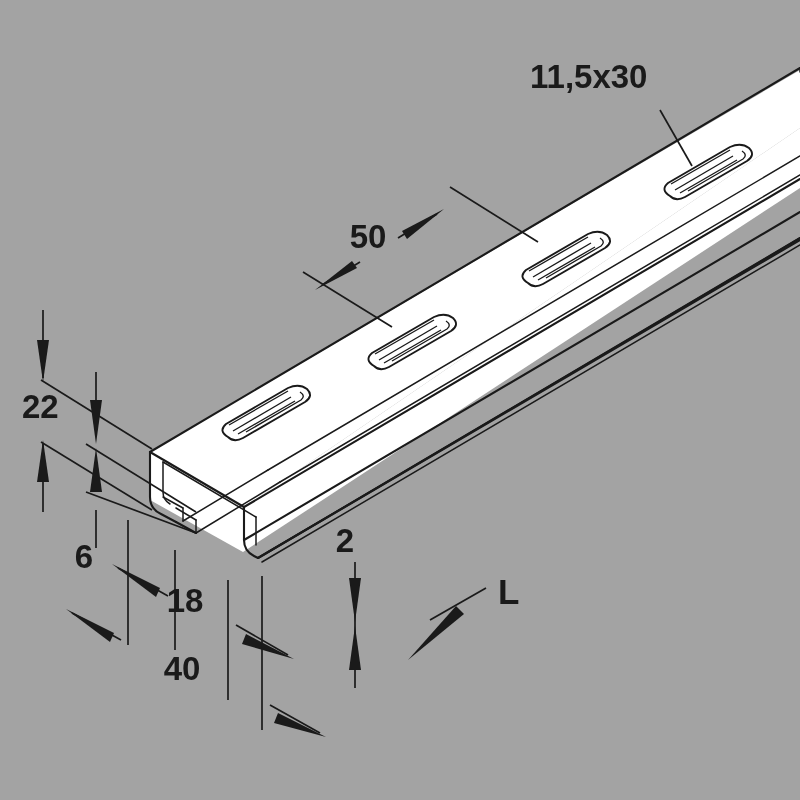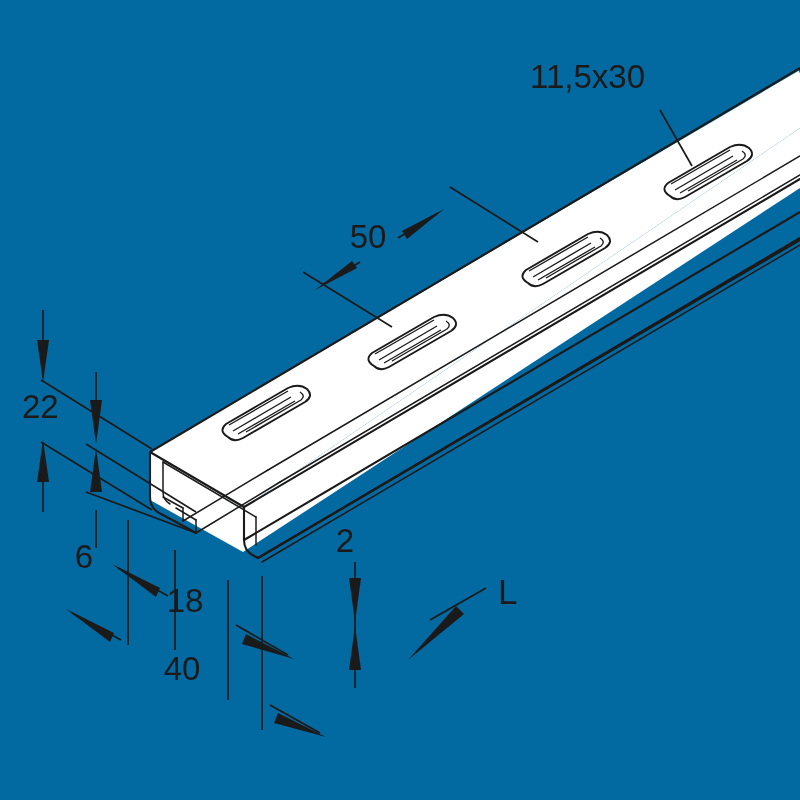--- a/index.html
+++ b/index.html
@@ -5,23 +5,24 @@
 <style>
   html, body {
     margin: 0;
     padding: 0;
     background: #ffffff;
   }
   #drawing-root {
     position: relative;
     width: 800px;
     height: 800px;
-    background: #0369a1;
+    background: #a3a3a3;
     font-family: "Liberation Sans", sans-serif;
     overflow: hidden;
+    font-weight: bold;
   }
   svg#tech-drawing {
     display: block;
     width: 800px;
     height: 800px;
   }
   .dim-text {
     font-family: "Liberation Sans", sans-serif;
     font-size: 33px;
     fill: #1a1a1a;

